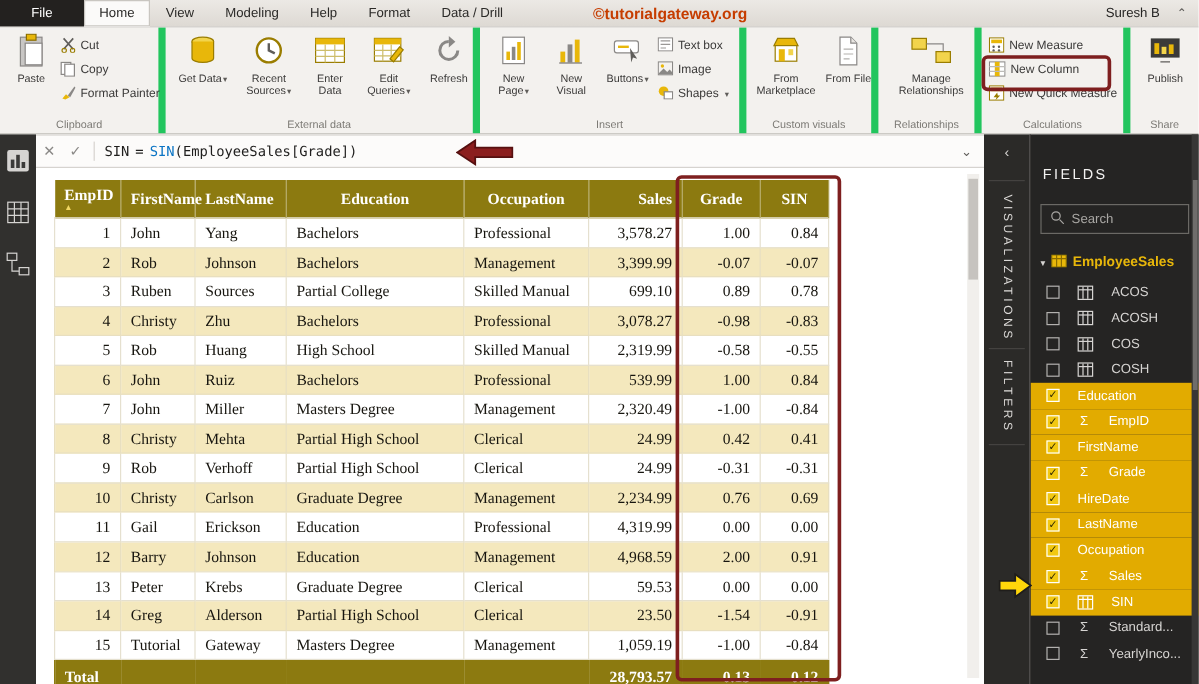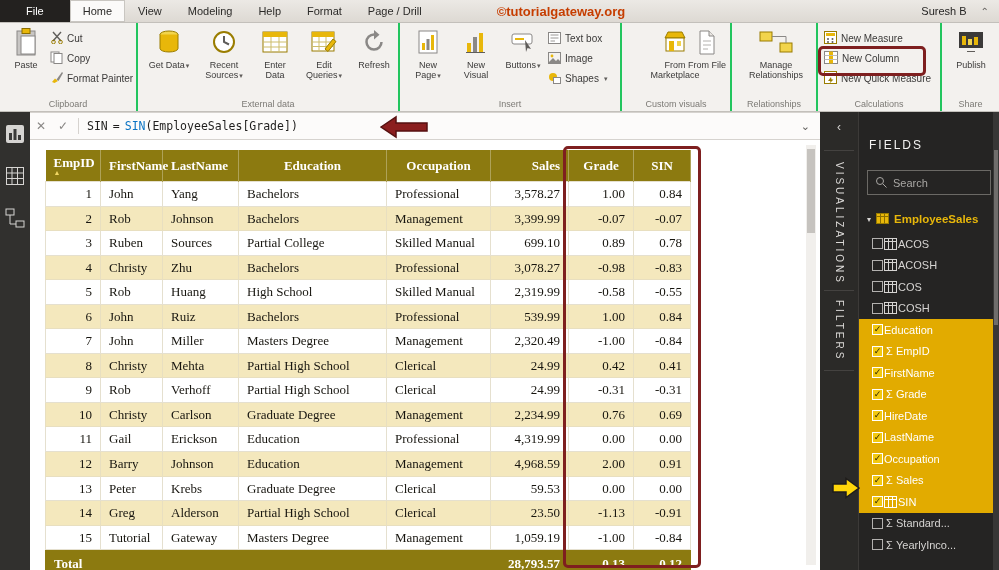--- a/index.html
+++ b/index.html
@@ -13,21 +13,21 @@
   .file-tab{background:#23211f;color:#fff;padding:0 26px;display:flex;align-items:center;}
   .tab{padding:0 13px;display:flex;align-items:center;color:#2b2a28;}
   .tab.active{background:#fbfaf9;box-shadow:inset 0 0 0 1px #c9c6c1;}
   .site{font-weight:bold;color:#c63d00;margin-left:62px;display:flex;align-items:center;font-size:13px;}
   .user{margin-left:auto;display:flex;align-items:center;padding-right:14px;}
   .collapse-chev{display:flex;align-items:center;padding-right:10px;color:#5f5d5a;font-size:10px;}
 
   
   .ribbon{position:absolute;left:0;top:23px;width:999px;height:89px;background:#f3f1ee;
     border-bottom:1px solid #c3c0bb;box-sizing:border-box;}
-  .grp{position:absolute;top:0;height:88px;border-right:2px solid #22c55e;box-sizing:border-box;}
+  .grp{position:absolute;top:0;height:88px;border-right:6px solid #22c55e;box-sizing:border-box;}
   .grp-label{position:absolute;bottom:2px;width:100%;text-align:center;font-size:9px;color:#7c7a75;}
   .bb{position:absolute;top:4px;display:flex;flex-direction:column;align-items:center;gap:3px;
       font-size:9px;line-height:1.15;text-align:center;color:#3b3a39;cursor:default;justify-content:center;}
   .bb .bico{height:30px;display:flex;align-items:center;justify-content:center;}
   .sb{position:absolute;height:19px;display:flex;align-items:center;gap:4px;font-size:10px;color:#3b3a39;}
   .caret{font-size:7px;color:#5f5d5a;margin-left:1px;}
 
   
   .formulabar{position:absolute;left:30px;top:112px;width:790px;height:28px;background:#fcfbfa;
     border-top:1px solid #d6d3cf;border-bottom:1px solid #d6d3cf;box-sizing:border-box;
@@ -66,21 +66,21 @@
     font-size:10px;letter-spacing:3px;color:#dbd9d7;white-space:nowrap;}
 
   .fields-panel{position:absolute;left:858px;top:112px;width:141px;height:458px;background:#252423;
     border-left:1px solid #3c3a38;box-sizing:border-box;color:#d6d4d2;}
   .fp-head{height:30px;padding:26px 10px 0;font-size:12px;letter-spacing:2px;color:#f3f2f1;box-sizing:content-box;}
   .fp-search{margin:2px 8px 10px;height:25px;border:1px solid #6b6965;display:flex;align-items:center;
     gap:6px;padding:0 7px;font-size:11px;color:#a9a7a4;box-sizing:border-box;}
   .fp-table{display:flex;align-items:center;gap:5px;padding:5px 8px;height:18px;
     color:#e8b70a;font-size:11.5px;font-weight:bold;}
   .fp-table .tri{color:#d6d4d2;font-size:8px;font-weight:normal;}
-  .frow{height:21.5px;display:flex;align-items:center;gap:1px;padding-left:13px;font-size:11px;box-sizing:border-box;}
+  .frow{height:21.5px;display:flex;align-items:center;gap:15px;padding-left:13px;font-size:11px;box-sizing:border-box;}
   .frow.on{background:#e2ab00;color:#fff;}
   .cb{width:11px;height:11px;box-sizing:border-box;border:1px solid #b3b1af;font-size:9px;
     line-height:9px;text-align:center;color:#241f00;flex:0 0 auto;background:transparent;}
   .cb.checked{background:#f2c811;border-color:#fff;}
   .sig{width:11px;text-align:center;font-size:11px;flex:0 0 auto;}
   .calcic{width:11px;height:10px;border:1px solid currentColor;flex:0 0 auto;
     background-image:linear-gradient(currentColor,currentColor),linear-gradient(currentColor,currentColor),linear-gradient(currentColor,currentColor);
     background-repeat:no-repeat;background-size:100% 1px,1px 100%,1px 100%;background-position:0 2px,3px 0,6.5px 0;}
   .flab{white-space:nowrap;overflow:hidden;}
   .fp-scroll{position:absolute;left:993px;top:112px;width:6px;height:458px;background:#383736;}
@@ -95,21 +95,21 @@
 
 <div class="app">
 
   <header class="titlebar">
     <div class="file-tab">File</div>
     <div class="tab active">Home</div>
     <div class="tab">View</div>
     <div class="tab">Modeling</div>
     <div class="tab">Help</div>
     <div class="tab">Format</div>
-    <div class="tab">Page / Drill</div>
+    <div class="tab">Data / Drill</div>
     <div class="site">©tutorialgateway.org</div>
     <div class="user">Suresh B</div>
     <div class="collapse-chev">⌃</div>
   </header>
 
   <div class="ribbon">
     <div class="grp" style="left:0;width:138px">
       <div class="grp-label">Clipboard</div>
       </div>
     <div class="grp" style="left:138px;width:262px">
@@ -262,21 +262,21 @@
     </div>
     <div class="sb" style="left:548px;top:46px">
       <span><svg width="13" height="12">
             <circle cx="5" cy="5" r="4" fill="#e8b70a"></circle>
             <rect x="5.5" y="5.5" width="7" height="6" fill="#fff" stroke="#8a8886"></rect>
           </svg></span>
       <span>Shapes</span>
         <span class="caret">▾</span>
     </div>
 
-    <div class="bb" style="left:648px;width:54px">
+    <div class="bb" style="left:628px;width:54px">
       <span class="bico">
         <svg width="28" height="24">
             <path d="M4 8 L7 2 H21 L24 8 Z" fill="#e8b70a" stroke="#9a7d00"></path>
             <rect x="5" y="8" width="18" height="13" fill="#fff" stroke="#9a7d00"></rect>
             <rect x="8" y="11" width="5" height="10" fill="#e8b70a"></rect>
             <rect x="16" y="11" width="4" height="5" fill="#f2d44c"></rect>
           </svg>
         </span>
       <span>From Marketplace</span>
     </div>
@@ -533,21 +533,21 @@
           <td class="c6">0.00</td>
           <td class="c7">0.00</td>
         </tr>
         <tr class="alt">
           <td class="c0">14</td>
           <td class="c1">Greg</td>
           <td class="c2">Alderson</td>
           <td class="c3">Partial High School</td>
           <td class="c4">Clerical</td>
           <td class="c5">23.50</td>
-          <td class="c6">-1.13</td>
+          <td class="c6">-1.54</td>
           <td class="c7">-0.91</td>
         </tr>
         <tr>
           <td class="c0">15</td>
           <td class="c1">Tutorial</td>
           <td class="c2">Gateway</td>
           <td class="c3">Masters Degree</td>
           <td class="c4">Management</td>
           <td class="c5">1,059.19</td>
           <td class="c6">-1.00</td>

